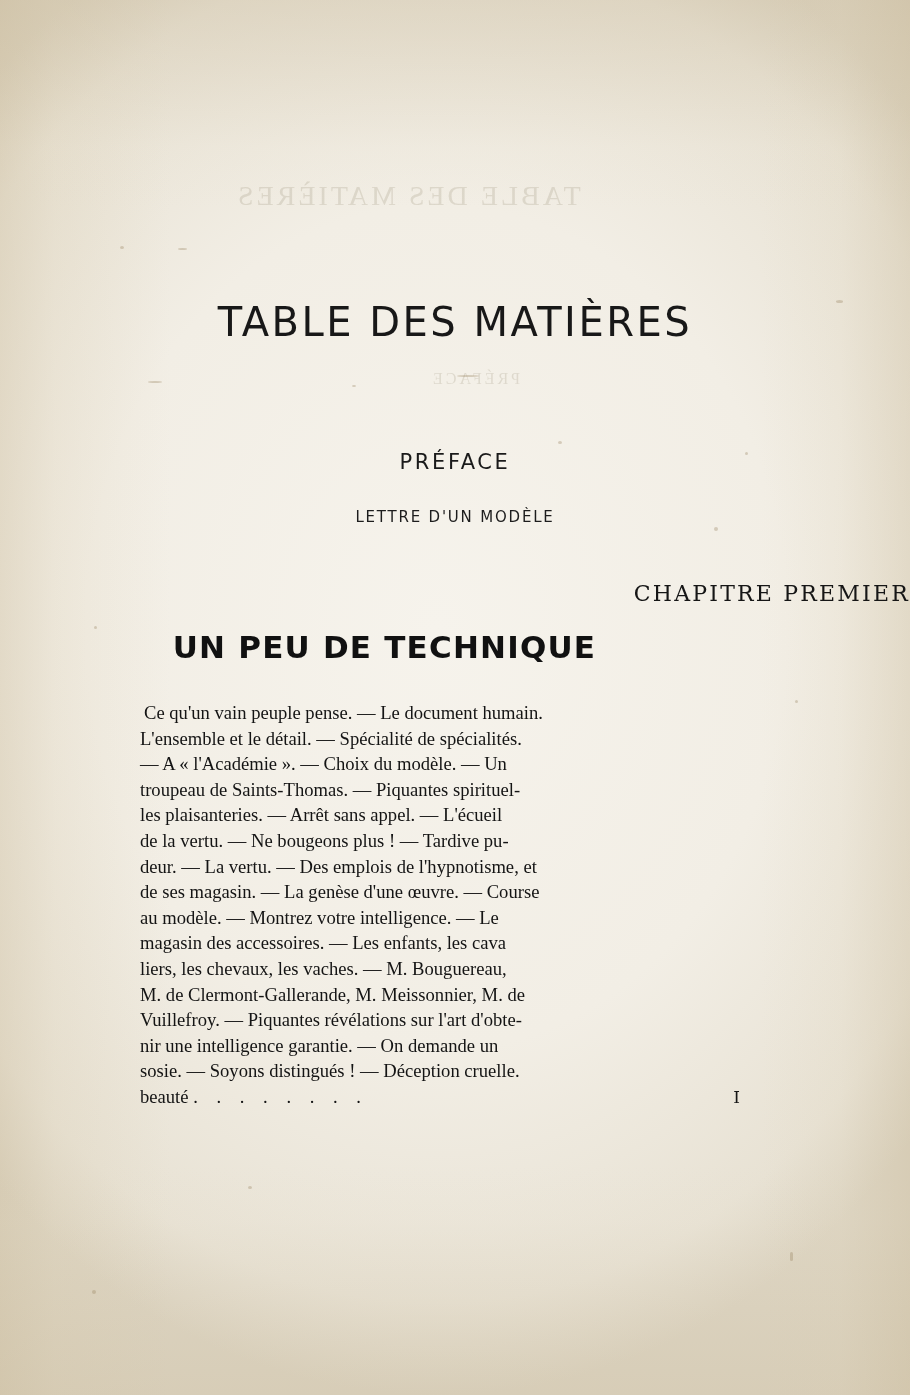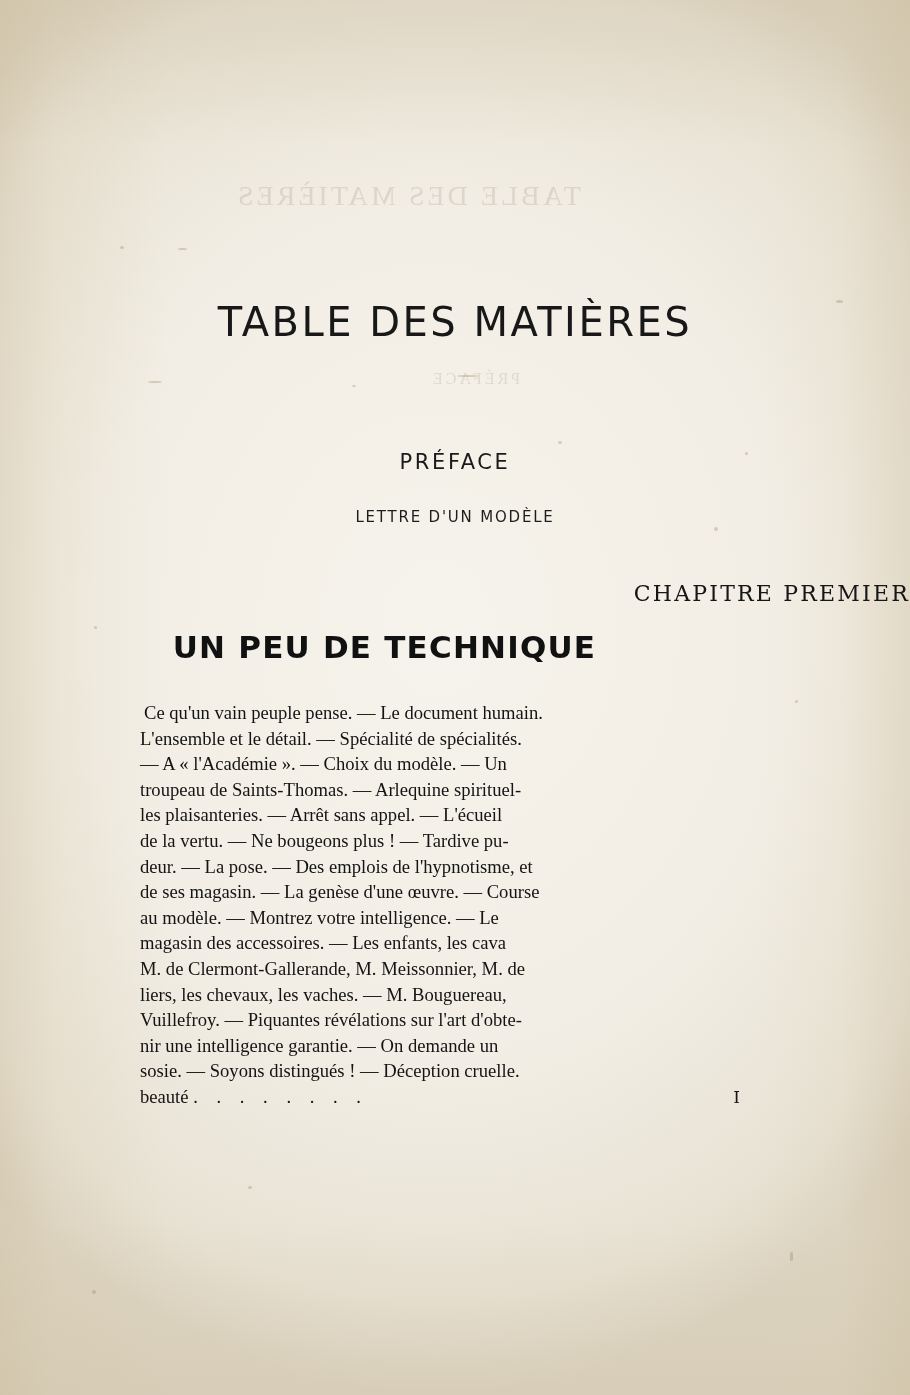--- a/index.html
+++ b/index.html
@@ -189,29 +189,29 @@
   <div class="preface-head">PRÉFACE</div>
   <div class="preface-sub">LETTRE D'UN MODÈLE</div>
 
   <div class="chapter-label">CHAPITRE PREMIER</div>
   <div class="chapter-title">UN PEU DE TECHNIQUE</div>
 
   <div class="summary">
     <span class="line first">Ce qu'un vain peuple pense. — Le document humain.</span>
     <span class="line">L'ensemble et le détail. — Spécialité de spécialités.</span>
     <span class="line">— A « l'Académie ». — Choix du modèle. — Un</span>
-    <span class="line">troupeau de Saints-Thomas. — Arlequine spirituel-</span>
+    <span class="line">troupeau de Saints-Thomas. — Piquantes spirituel-</span>
     <span class="line">les plaisanteries. — Arrêt sans appel. — L'écueil</span>
     <span class="line">de la vertu. — Ne bougeons plus ! — Tardive pu-</span>
-    <span class="line">deur. — La pose. — Des emplois de l'hypnotisme, et</span>
+    <span class="line">deur. — La vertu. — Des emplois de l'hypnotisme, et</span>
     <span class="line">de ses magasin. — La genèse d'une œuvre. — Course</span>
     <span class="line">au modèle. — Montrez votre intelligence. — Le</span>
     <span class="line">magasin des accessoires. — Les enfants, les cava</span>
+    <span class="line">liers, les chevaux, les vaches. — M. Bouguereau,</span>
     <span class="line">M. de Clermont-Gallerande, M. Meissonnier, M. de</span>
-    <span class="line">liers, les chevaux, les vaches. — M. Bouguereau,</span>
     <span class="line">Vuillefroy. — Piquantes révélations sur l'art d'obte-</span>
     <span class="line">nir une intelligence garantie. — On demande un</span>
     <span class="line">sosie. — Soyons distingués ! — Déception cruelle.</span>
     <span class="line"><span>beauté</span> <span class="leaders">. . . . .   . .      .</span></span>
   </div>
 
   <div class="folio">I</div>
 
 </div>
 

